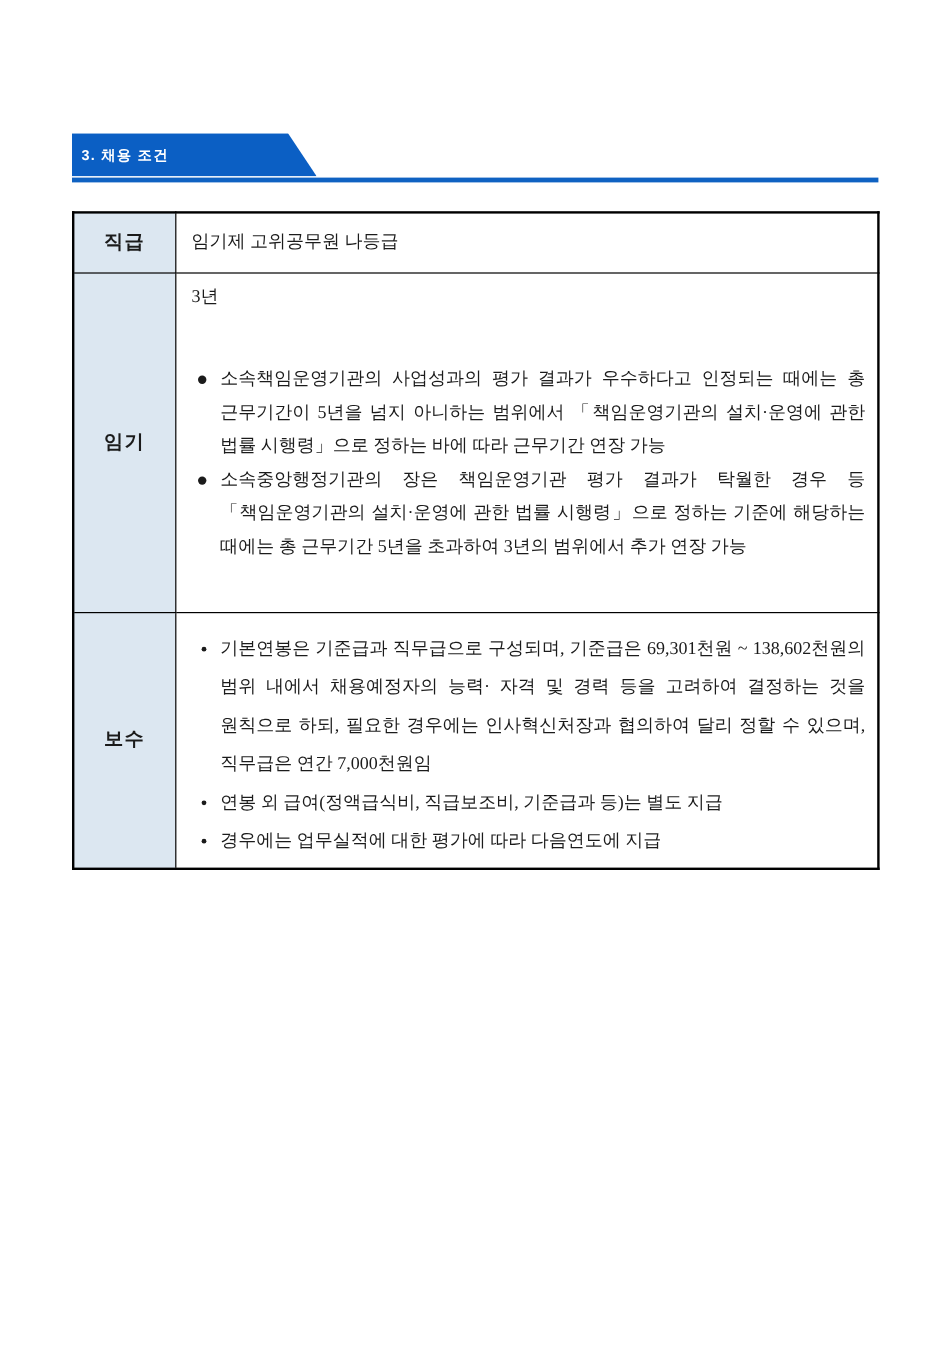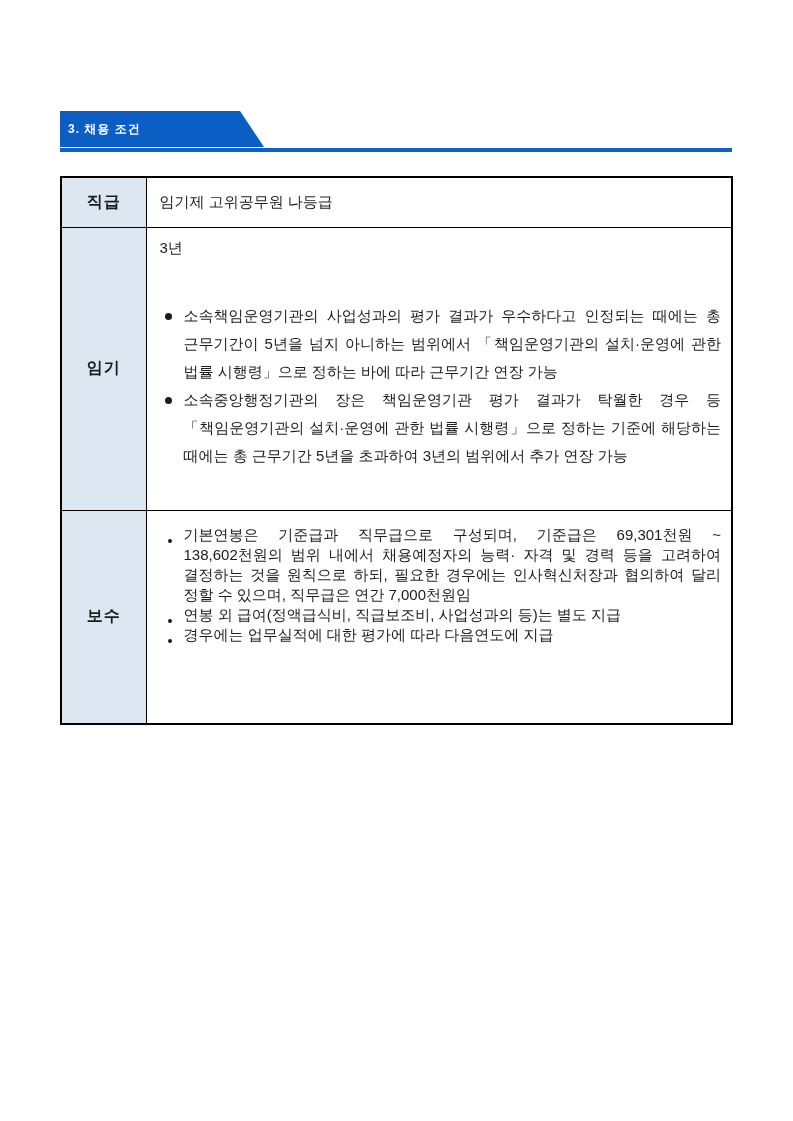--- a/index.html
+++ b/index.html
@@ -36,21 +36,21 @@
     background: #0f62c2;
   }
 
   
   table.cond {
     position: absolute; left: 60px; top: 176px;
     width: 673px;
     border-collapse: collapse;
     table-layout: fixed;
   }
-  table.cond { border: 2px solid #000; }
+  table.cond { border: 2px solid #000; font-family: Liberation Serif, serif; }
   table.cond td { border: 1.5px solid #000; vertical-align: middle; }
   td.lbl {
     width: 85px;
     background: #dce7f1;
     text-align: center;
     font-weight: bold;
     font-size: 16px;
     letter-spacing: 1px;
   }
   td.cnt {
@@ -63,21 +63,21 @@
   tr.r1 td { height: 50px; }
   tr.r2 td { height: 283px; }
   tr.r3 td { height: 214px; }
   tr.r4 td { height: 52px; }
 
   tr.r2 td.cnt, tr.r3 td.cnt { vertical-align: top; }
   tr.r2 .inner { padding-top: 6px; }
   tr.r2 .intro { line-height: 28px; margin-bottom: 40px; }
   tr.r2 .b { line-height: 28px; }
   tr.r3 .inner { padding-top: 14px; }
-  tr.r3 .b { line-height: 20px; }
+  tr.r3 .b { line-height: 32px; }
 
   .b { position: relative; padding-left: 24px; }
   .marker {
     position: absolute; left: 5px;
     width: 7px; height: 7px; border-radius: 50%;
     background: #1b1b1b;
   }
   tr.r2 .marker { top: 11px; }
   .marker.sm { width: 4px; height: 4px; left: 8px; top: 14px; }
 
@@ -120,21 +120,21 @@
   <tr class="r3">
     <td class="lbl">보수</td>
     <td class="cnt">
       <div class="inner">
         <div class="b jt">
           <span class="marker sm"></span>
           <span>기본연봉은 기준급과 직무급으로 구성되며, 기준급은 69,301천원 ~ 138,602천원의 범위 내에서 채용예정자의 능력· 자격 및 경력 등을 고려하여 결정하는 것을 원칙으로 하되, 필요한 경우에는 인사혁신처장과 협의하여 달리 정할 수 있으며, 직무급은 연간 7,000천원임</span>
         </div>
         <div class="b jt">
           <span class="marker sm"></span>
-          <span>연봉 외 급여(정액급식비, 직급보조비, 사업성과의 등)는 별도 지급</span>
+          <span>연봉 외 급여(정액급식비, 직급보조비, 기준급과 등)는 별도 지급</span>
         </div>
         <div class="b jt">
           <span class="marker sm"></span>
           <span>경우에는 업무실적에 대한 평가에 따라 다음연도에 지급</span>
         </div>
       </div>
     </td>
   </tr>
 
 </tbody>

